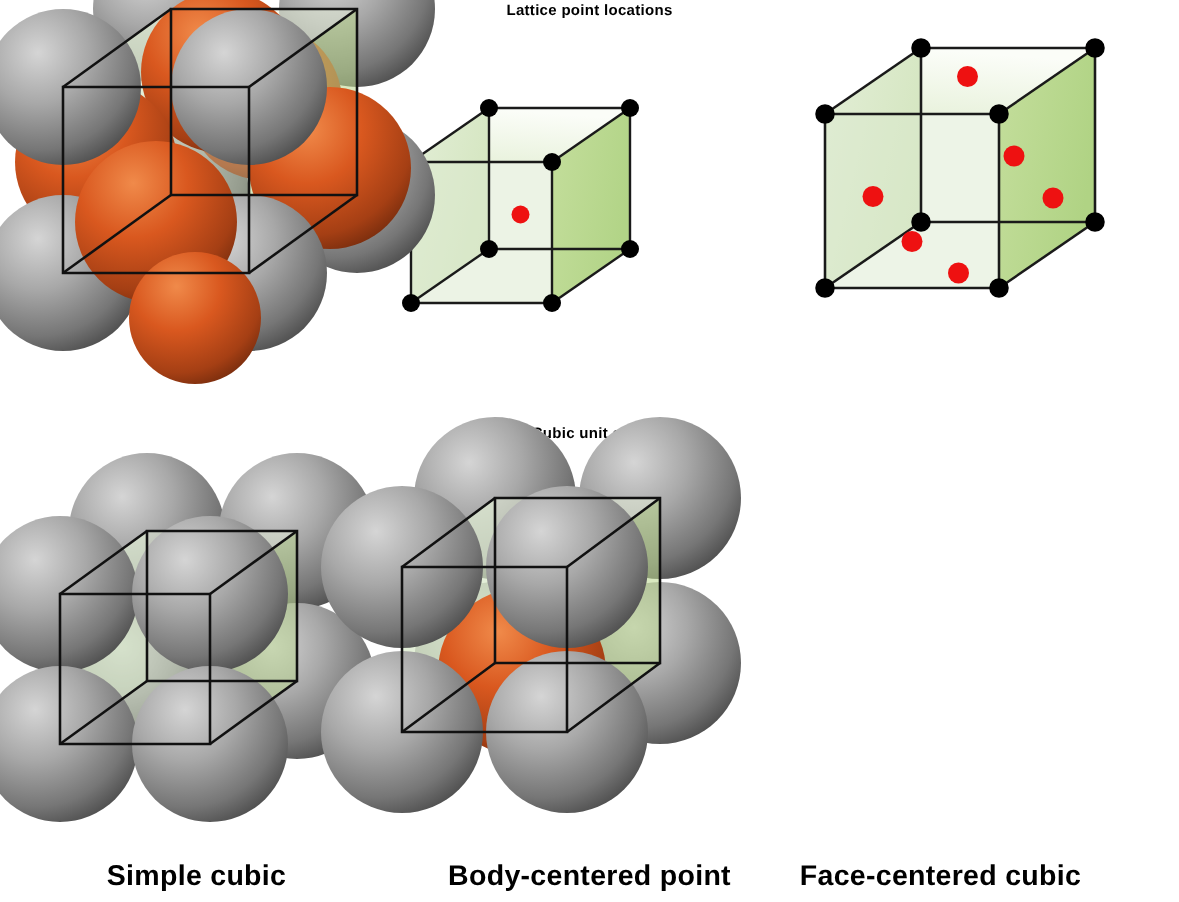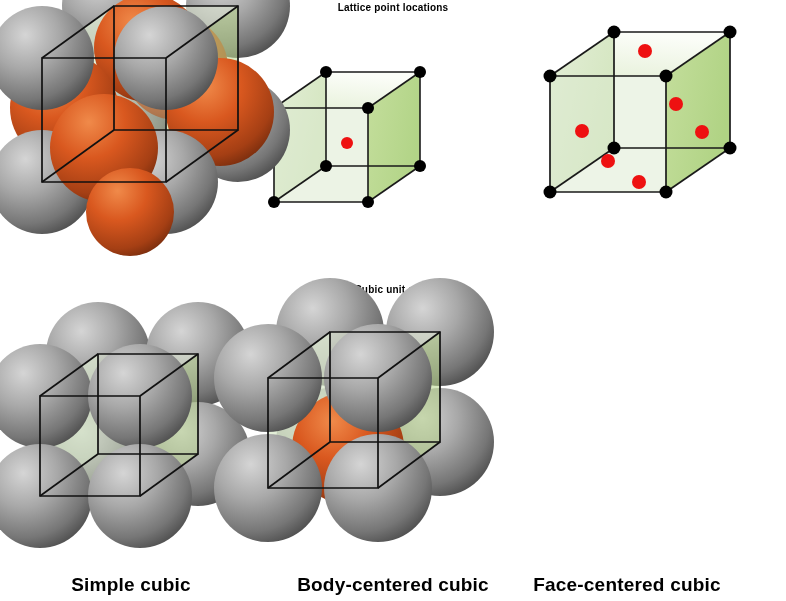--- a/index.html
+++ b/index.html
@@ -349,15 +349,15 @@
       <line x1="42" y1="58" x2="114" y2="6"></line>
       <line x1="166" y1="58" x2="238" y2="6"></line>
       <line x1="166" y1="182" x2="238" y2="130"></line>
       <line x1="42" y1="182" x2="114" y2="130"></line>
     </g>
   </svg>
 </div>
 
 <div class="caption" id="caption-simple">Simple cubic</div>
 
-<div class="caption" id="caption-bcc">Body-centered cubic</div>
+<div class="caption" id="caption-bcc">Body-centered point</div>
 
 <div class="caption" id="caption-fcc">Face-centered cubic</div>
 
 </body></html>

